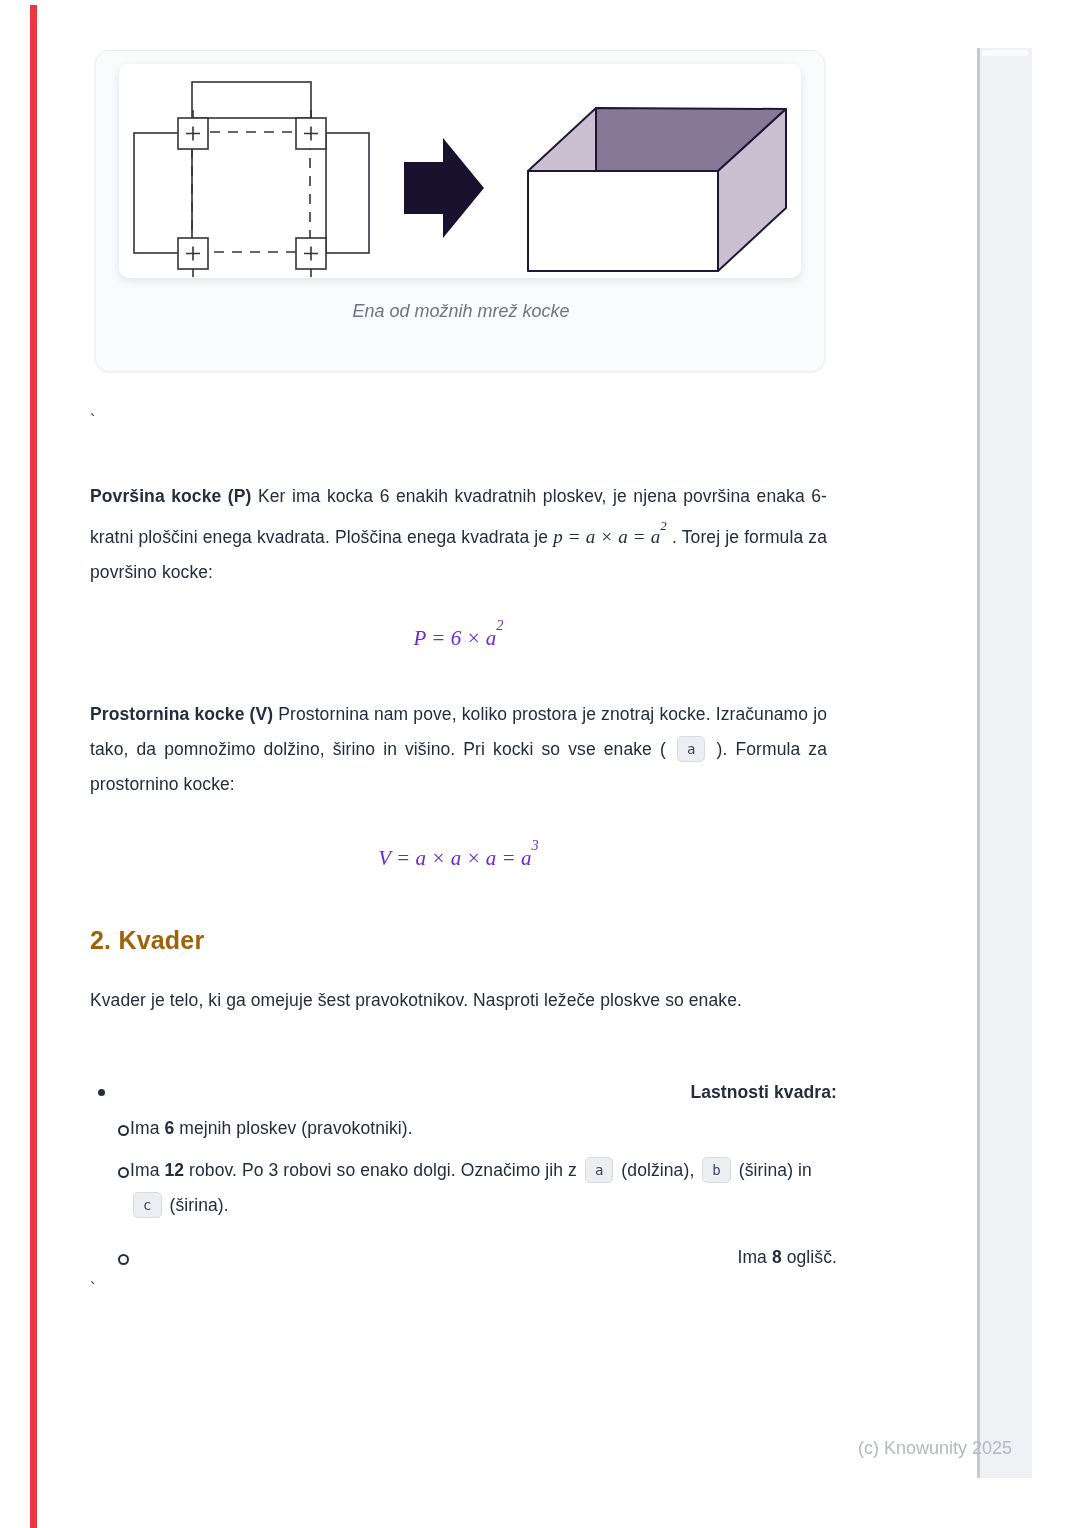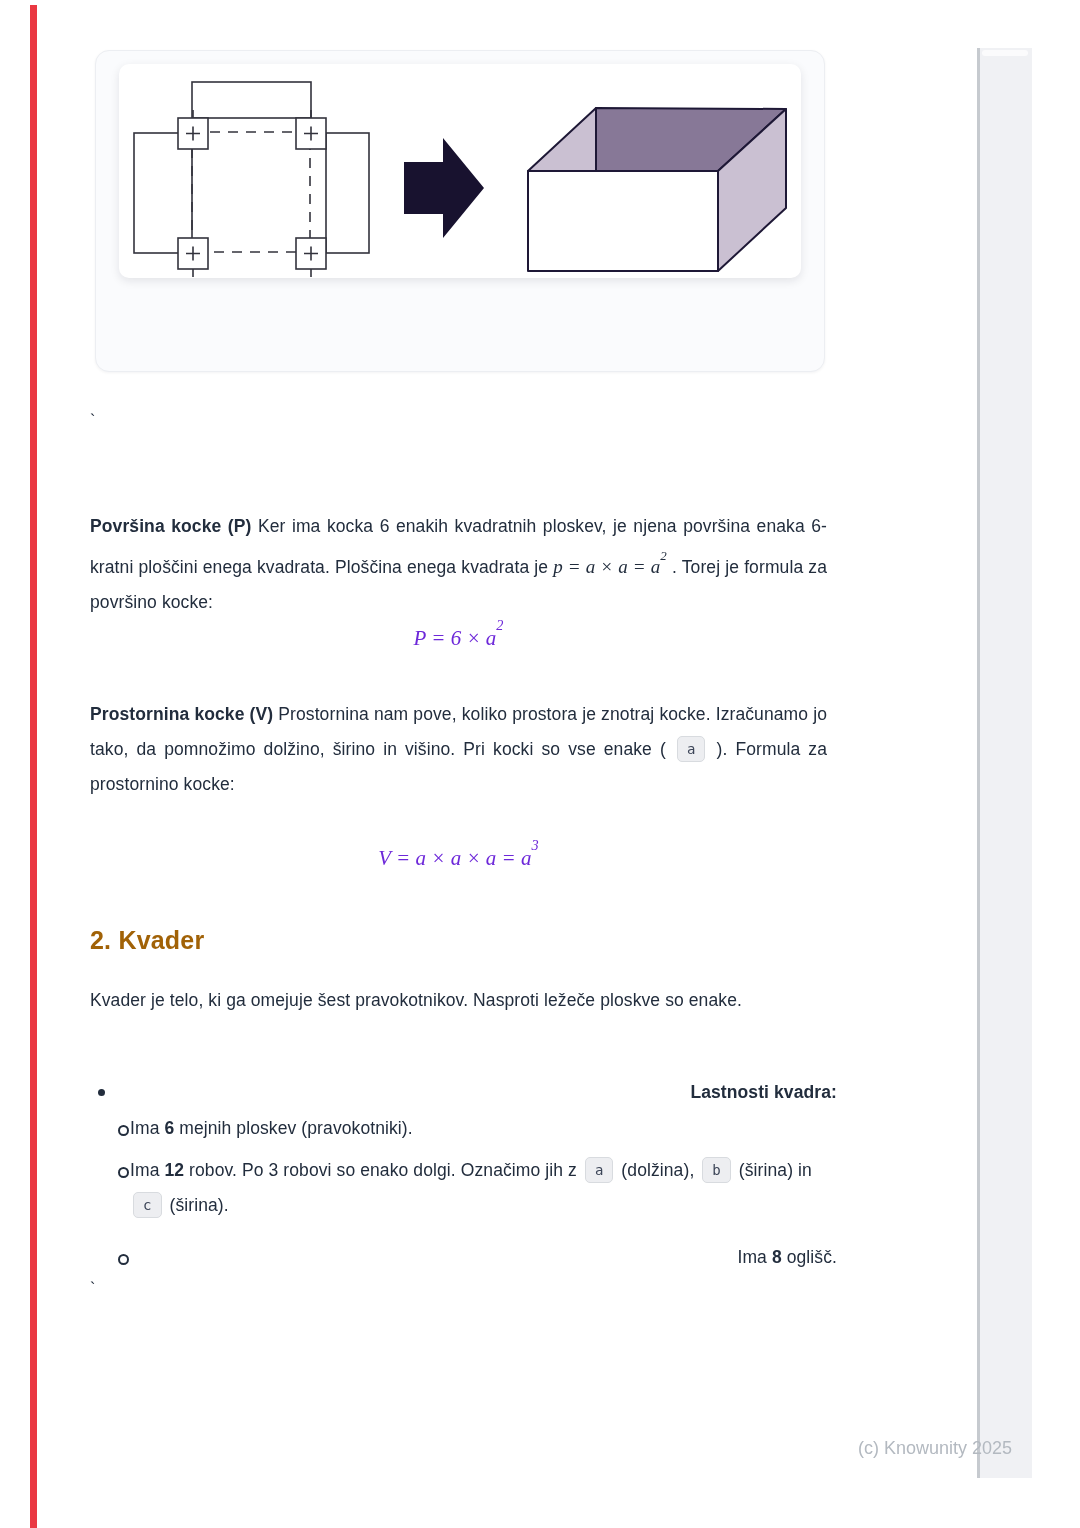--- a/index.html
+++ b/index.html
@@ -24,21 +24,21 @@
   .figure-svg{position:absolute;left:0;top:0;width:730px;height:322px;}
   .figure-caption{position:absolute;left:0;top:250px;width:730px;text-align:center;
     font-style:italic;font-size:18px;color:#6e7580;}
 
   .tick{position:absolute;left:90px;font-size:16px;color:#222d3d;}
   .tick1{top:412px;}
   .tick2{top:1280px;}
 
   .para{position:absolute;left:90px;width:737px;margin:0;font-size:17.5px;line-height:35px;
     text-align:justify;letter-spacing:0.1px;}
-  .pos-p1{top:479px;margin-top:30px;}
+  .pos-p1{top:479px;}
   .pos-p2{top:697px;}
   .pos-p3{top:983px;}
   .para b, .para strong, .li b{font-weight:700;}
 
   .imath{font-family:"Liberation Serif", serif;font-style:italic;font-size:19px;}
   .imath sup, .formula sup{font-size:0.68em;position:relative;top:-0.5em;font-style:italic;}
 
   .formula{position:absolute;left:90px;width:737px;text-align:center;
     font-family:"Liberation Serif", serif;font-style:italic;font-size:21px;color:#6d28d9;}
   .pos-f1{top:624px;}
@@ -103,20 +103,21 @@
 
     <polygon points="308,111 347,111 347,87 388,137 347,187 347,163 308,163" fill="#18122f"></polygon>
 
     <g stroke="#1e1836" stroke-width="2" stroke-linejoin="round">
       <polygon points="432,120 500,57 500,120" fill="#cac0d2"></polygon>
       <polygon points="500,57 690,58 622,120 500,120" fill="#877897"></polygon>
       <polygon points="622,120 690,58 690,157 622,220" fill="#cac0d2"></polygon>
       <rect x="432" y="120" width="190" height="100" fill="#ffffff"></rect>
     </g>
   </svg>
+  <div class="figure-caption">Ena od možnih mrež kocke</div>
 </div>
 
 <div class="tick tick1">`</div>
 
 <p class="para pos-p1"><strong>Površina kocke (P)</strong><span> Ker ima kocka 6 enakih kvadratnih ploskev, je njena površina enaka 6-kratni ploščini enega kvadrata. Ploščina enega kvadrata je </span><span class="imath"><span>p = a × a = a</span><sup>2</sup></span><span> . Torej je formula za površino kocke:</span></p>
 
 <div class="formula pos-f1"><span>P = 6 × a</span><sup>2</sup></div>
 
 <p class="para pos-p2"><strong>Prostornina kocke (V)</strong><span> Prostornina nam pove, koliko prostora je znotraj kocke. Izračunamo jo tako, da pomnožimo dolžino, širino in višino. Pri kocki so vse enake ( </span><code class="chip">a</code><span> ). Formula za prostornino kocke:</span></p>
 

